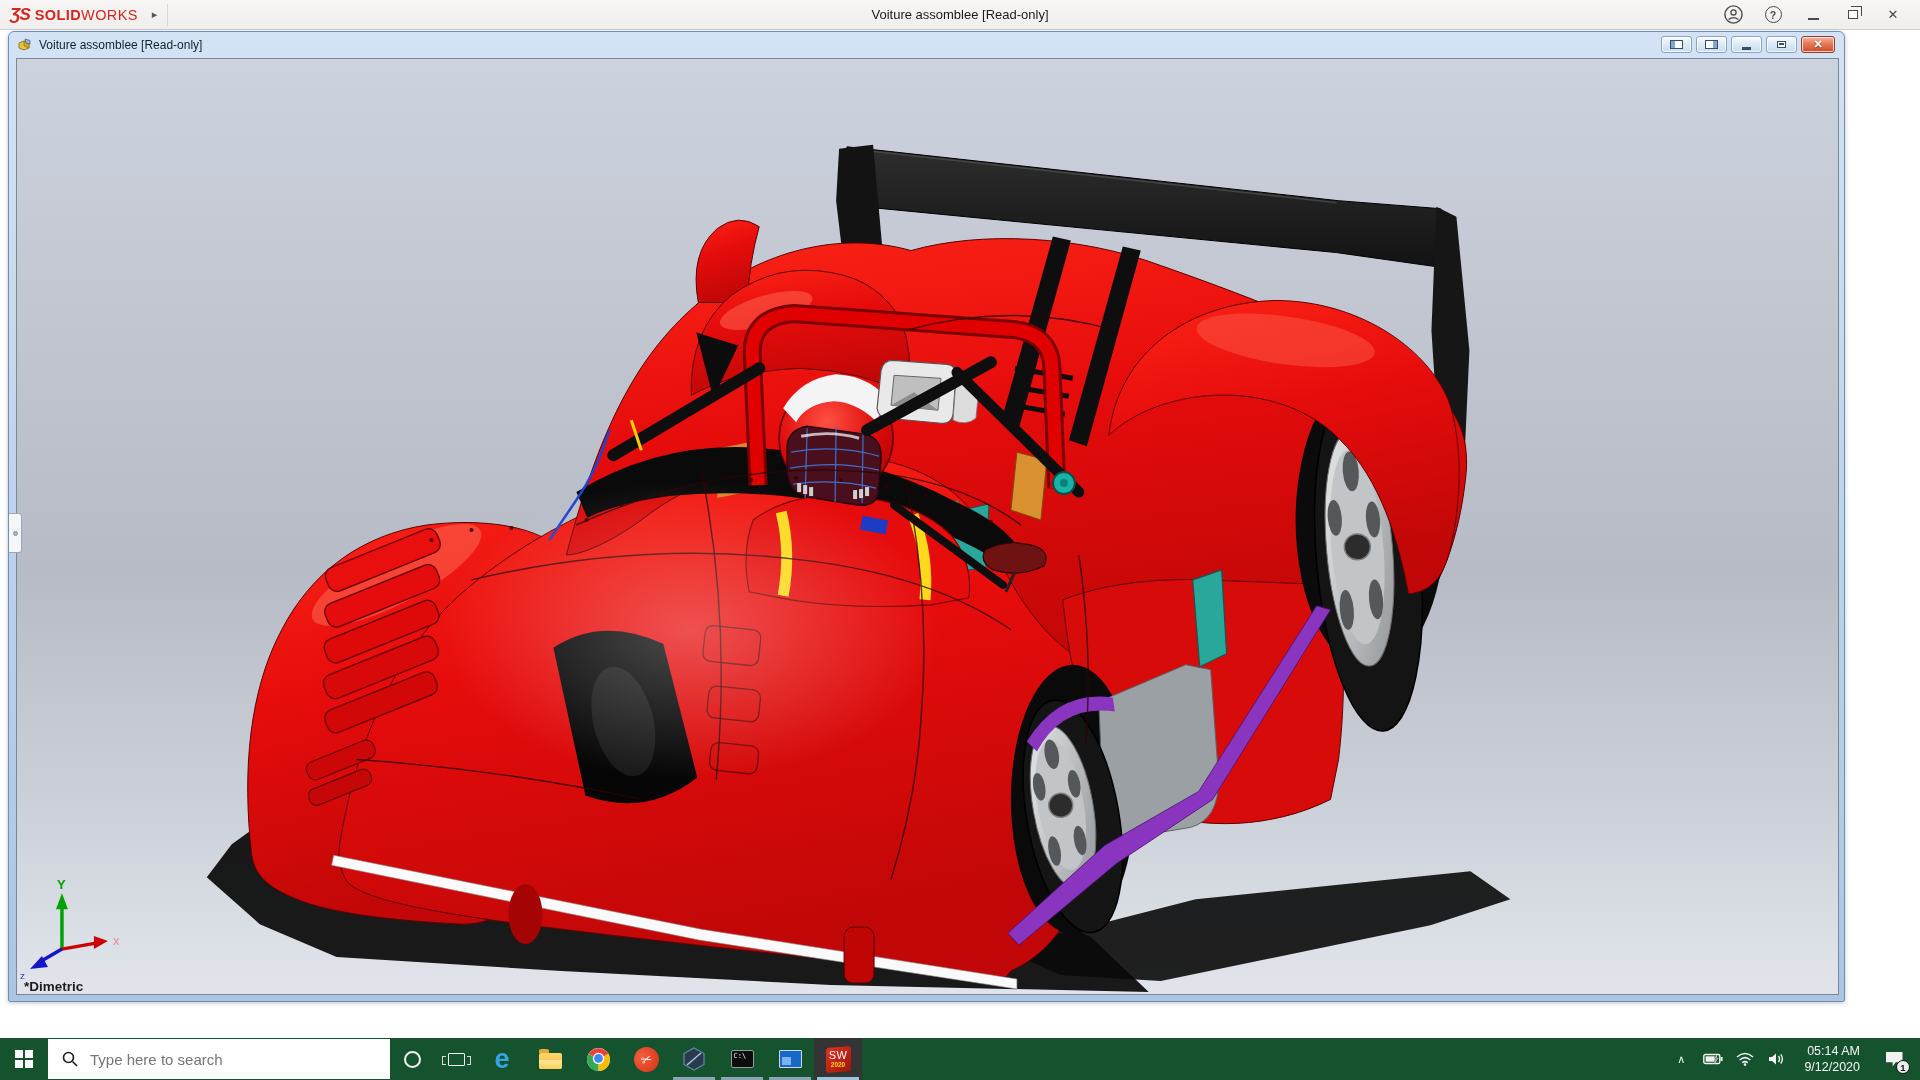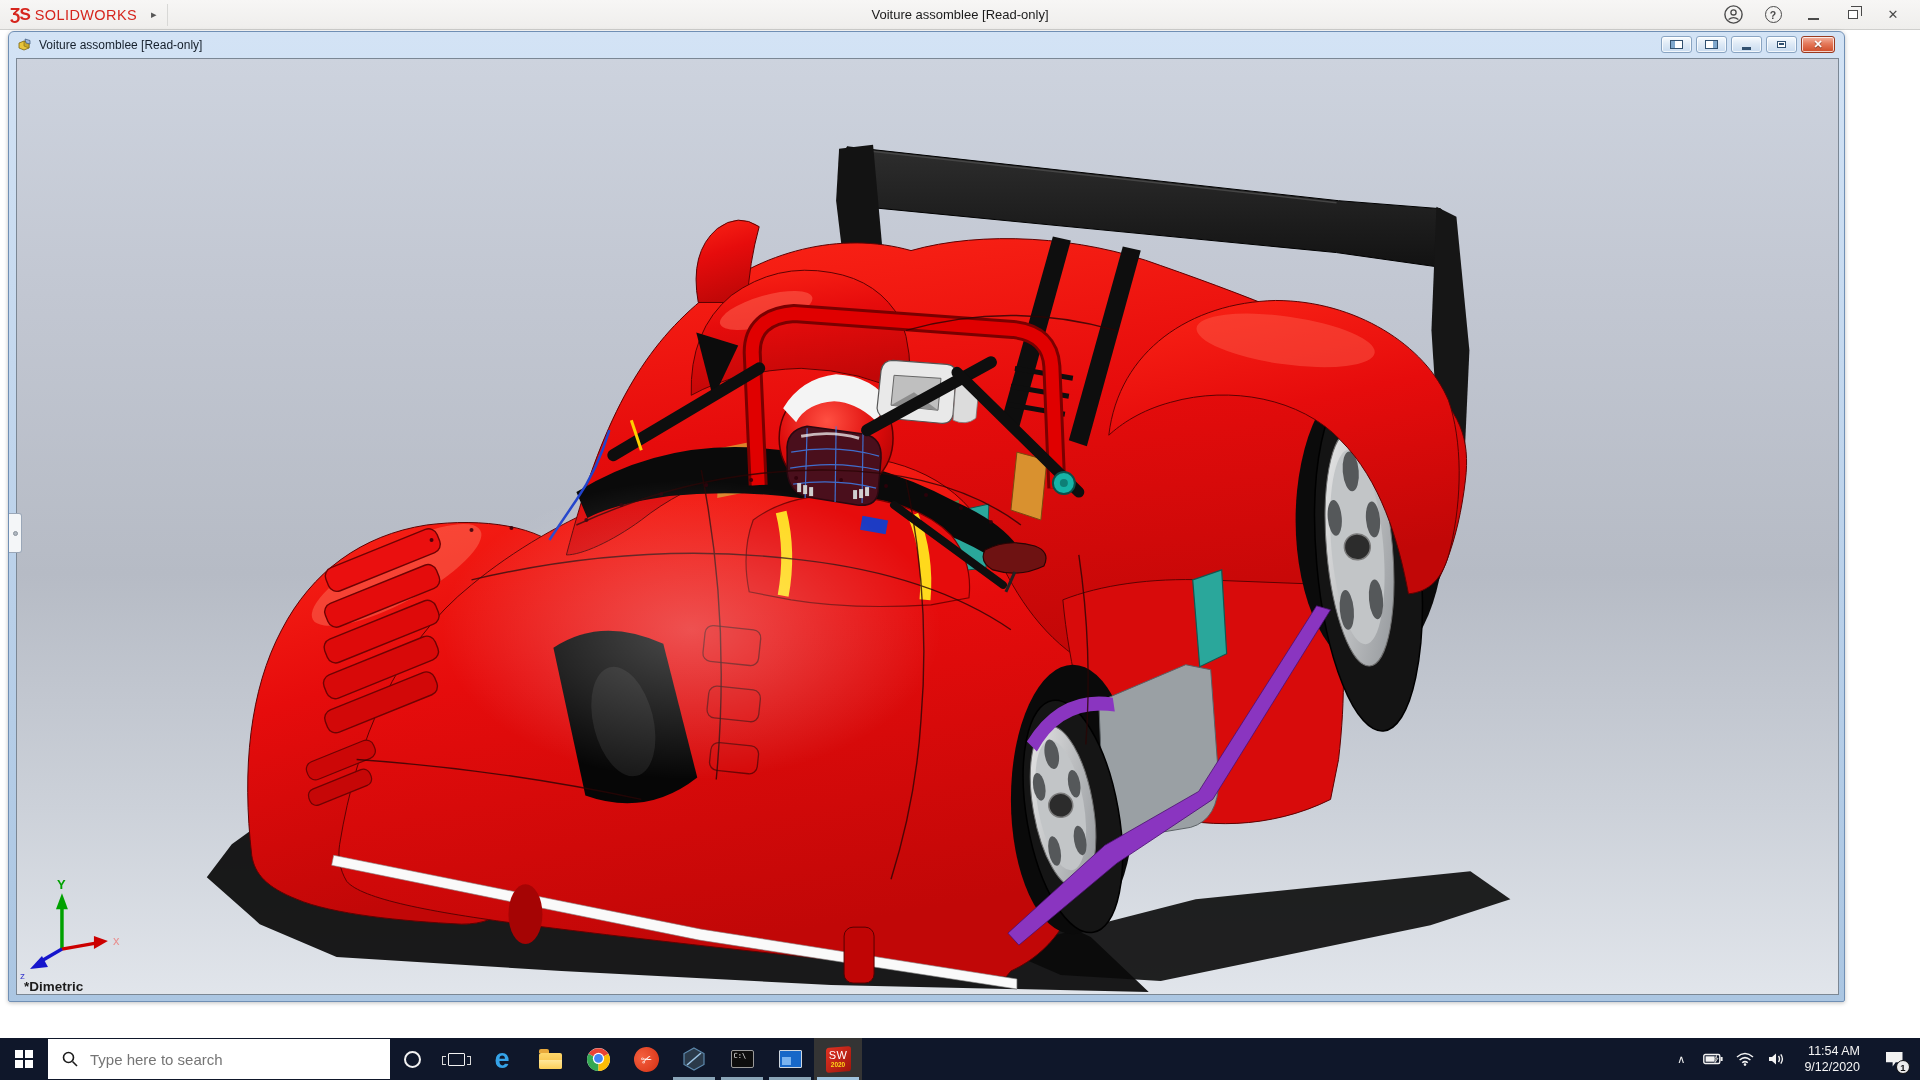--- a/index.html
+++ b/index.html
@@ -4,23 +4,23 @@
 <style>
   * { box-sizing: border-box; margin: 0; padding: 0; }
   html,body { width:1920px; height:1080px; overflow:hidden;
     font-family:"Liberation Sans", sans-serif; background:#fff; }
 
   
   .app-titlebar { position:absolute; left:0; top:0; width:1920px; height:30px;
     background:linear-gradient(#f7f6f5,#efeeec); border-bottom:1px solid #cfcfcd;
     display:flex; align-items:center; }
   .logo-wrap { display:flex; align-items:center; padding-left:10px; height:100%; }
-  .logo-mark { color:#d6251d; font-weight:bold; font-size:17px; letter-spacing:-1px; }
+  .logo-mark { color:#d6251d; font-weight:bold; font-style:italic; font-size:17px; letter-spacing:-1px; }
   .logo-text { margin-left:5px; font-size:14.5px; color:#d6251d; letter-spacing:.4px; }
-  .logo-text b { font-weight:normal; }
+  .logo-text b { font-weight:bold; }
   .flyout { margin:0 10px 0 14px; color:#555; font-size:11px; }
   .logo-divider { width:1px; height:22px; background:#d8d8d6; }
   .app-title { position:absolute; left:0; right:0; text-align:center; font-size:13px; color:#1b1b1b; pointer-events:none; }
   .app-controls { margin-left:auto; display:flex; align-items:center; gap:14px; padding-right:14px; z-index:2; }
   .ctl { width:26px; height:22px; display:flex; align-items:center; justify-content:center;
     color:#4a4a4a; font-size:13px; cursor:default; }
   .ring { width:17px; height:17px; border:1.4px solid #4a4a4a; border-radius:50%;
     display:flex; align-items:center; justify-content:center; font-size:10.5px; font-weight:bold; }
   .min-bar { width:11px; height:2px; background:#4a4a4a; margin-top:8px; }
   .restore-sq { position:relative; width:10px; height:9px; border:1.4px solid #4a4a4a; background:#fff; }
@@ -54,21 +54,21 @@
     background:linear-gradient(180deg,#cdd3de 0%,#c2c7d2 25%,#b6bbc5 55%,#ccd1d9 80%,#e1e5eb 100%); }
   .viewport svg { display:block; width:100%; height:100%; }
 
   .panel-tab { position:absolute; left:0; top:481px; width:13px; height:40px;
     background:#f4f6f8; border:1px solid #9aa7b8; border-left:none; border-radius:0 3px 3px 0;
     display:flex; align-items:center; justify-content:center; }
   .panel-tab i { width:5px; height:5px; border-radius:50%; background:#aeb6bf; border:1px solid #8a939d; }
 
   
   .taskbar { position:absolute; left:0; bottom:0; width:1920px; height:42px;
-    background:#0f172a; display:flex; align-items:stretch; }
+    background:#14532d; display:flex; align-items:stretch; }
   .tbtn { width:48px; display:flex; align-items:center; justify-content:center; position:relative; }
   .runline { position:absolute; bottom:0; left:3px; right:3px; height:3px; background:#8aa5b8; }
   .start-grid { display:grid; grid-template-columns:8px 8px; grid-template-rows:8px 8px; gap:1.5px; }
   .start-grid i { background:#fff; }
   .searchbox { width:342px; background:#fff; display:flex; align-items:center; margin:1px 0; }
   .searchbox svg { margin:0 12px 0 14px; }
   .searchbox input { border:none; outline:none; font-size:15px; color:#1b1b1b; width:250px;
     font-family:"Liberation Sans",sans-serif; background:transparent; }
   .cortana-ring { width:17px; height:17px; border:2px solid #f2f2f2; border-radius:50%; }
   .taskview-ic { position:relative; width:17px; height:13px; border:1.6px solid #f2f2f2; border-radius:1px; }
@@ -482,21 +482,21 @@
       </svg>
     </span>
     <span class="ic">
       <svg width="18" height="14" viewBox="0 0 18 14">
         <path d="M1,5 L4,5 L8,1.5 L8,12.5 L4,9 L1,9 Z" fill="#f2f2f2"></path>
         <path d="M10.5,4 Q12.5,7 10.5,10" fill="none" stroke="#f2f2f2" stroke-width="1.4"></path>
         <path d="M12.8,2.4 Q16,7 12.8,11.6" fill="none" stroke="#f2f2f2" stroke-width="1.4"></path>
       </svg>
     </span>
     <span class="clock">
-      <span>11:54 AM</span><br>
+      <span>05:14 AM</span><br>
       <span>9/12/2020</span>
     </span>
     <span class="notif">
       <span class="notif-ic"></span>
       <span class="badge">1</span>
     </span>
   </div>
 </div>
 
 </body></html>

